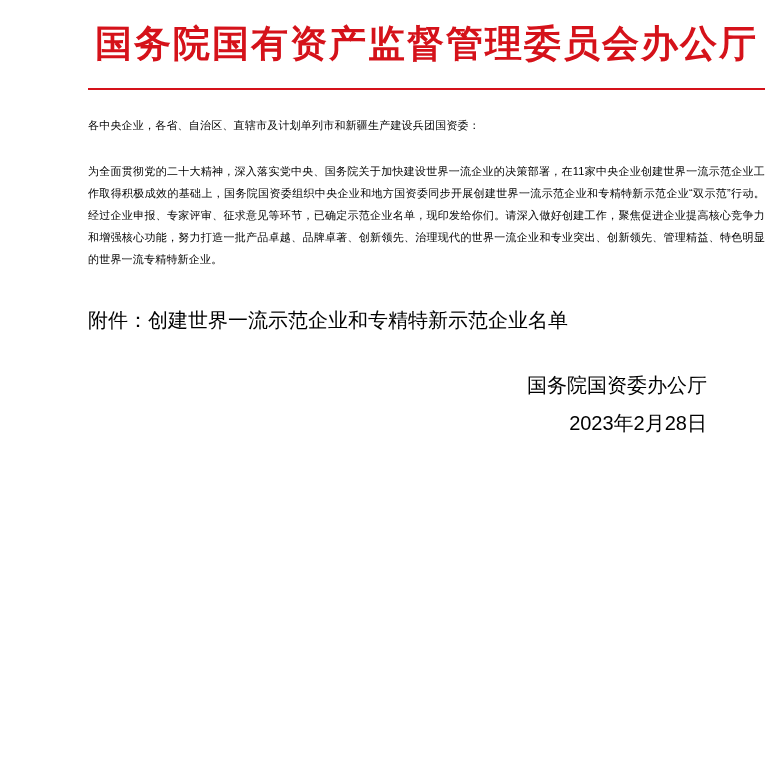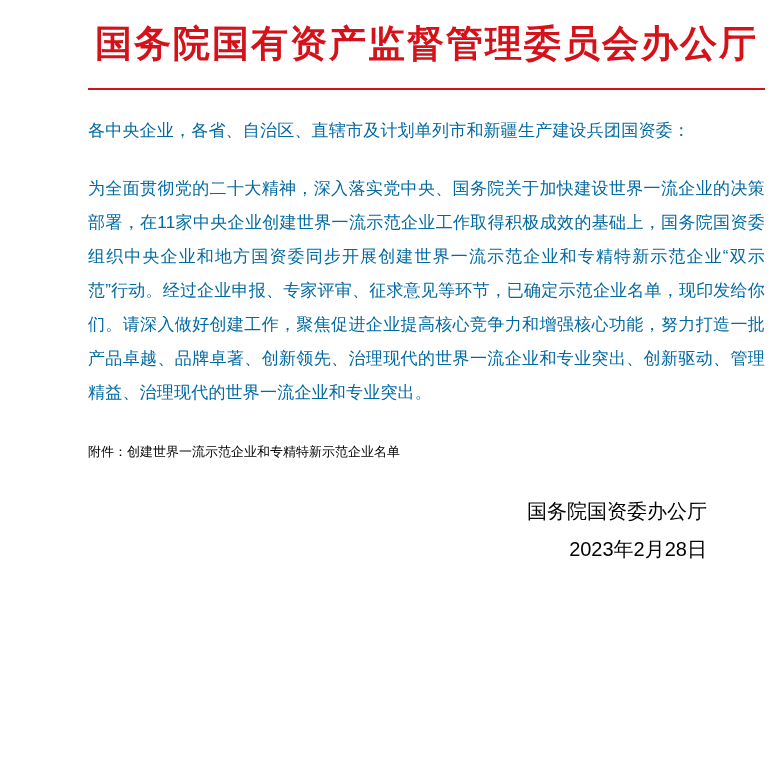--- a/index.html
+++ b/index.html
@@ -48,36 +48,35 @@
   }
   .title {
     text-align: center;
     font-size: 17px;
     font-weight: bold;
     color: #000000;
     margin-top: 32px;
     letter-spacing: 0.5px;
   }
   .body-text {
-    font-size: 17px;
+    font-size: 11px;
     line-height: 2.0;
-    color: #0369a1;
+    color: #000000;
     text-align: justify;
     margin-top: 24px;
     letter-spacing: 0.2px;
   }
   .body-text.indent {
     text-indent: 0;
   }
   .attachment {
-    font-size: 13px;
+    font-size: 20px;
     line-height: 2.0;
     margin-top: 30px;
     color: #000000;
-    font-family: Liberation Mono, monospace;
   }
   .signature {
     margin-top: 26px;
     text-align: right;
     font-size: 20px;
     line-height: 1.9;
     padding-right: 58px;
     color: #000000;
   }
   .sig-line {
@@ -90,21 +89,21 @@
 <div class="page">
 
   <div class="masthead">国务院国有资产监督管理委员会办公厅</div>
 
 
   <div class="red-rule"></div>
 
 
   <div class="body-text">各中央企业，各省、自治区、直辖市及计划单列市和新疆生产建设兵团国资委：</div>
 
-  <div class="body-text indent">为全面贯彻党的二十大精神，深入落实党中央、国务院关于加快建设世界一流企业的决策部署，在11家中央企业创建世界一流示范企业工作取得积极成效的基础上，国务院国资委组织中央企业和地方国资委同步开展创建世界一流示范企业和专精特新示范企业“双示范”行动。经过企业申报、专家评审、征求意见等环节，已确定示范企业名单，现印发给你们。请深入做好创建工作，聚焦促进企业提高核心竞争力和增强核心功能，努力打造一批产品卓越、品牌卓著、创新领先、治理现代的世界一流企业和专业突出、创新驱动、管理精益、治理现代的世界一流企业和专业突出。</div>
+  <div class="body-text indent">为全面贯彻党的二十大精神，深入落实党中央、国务院关于加快建设世界一流企业的决策部署，在11家中央企业创建世界一流示范企业工作取得积极成效的基础上，国务院国资委组织中央企业和地方国资委同步开展创建世界一流示范企业和专精特新示范企业“双示范”行动。经过企业申报、专家评审、征求意见等环节，已确定示范企业名单，现印发给你们。请深入做好创建工作，聚焦促进企业提高核心竞争力和增强核心功能，努力打造一批产品卓越、品牌卓著、创新领先、治理现代的世界一流企业和专业突出、创新领先、管理精益、特色明显的世界一流专精特新企业。</div>
 
 
   <div class="attachment">附件：创建世界一流示范企业和专精特新示范企业名单</div>
 
   <div class="signature">
     <span class="sig-line">国务院国资委办公厅</span>
     <span class="sig-line">2023年2月28日</span>
   </div>
 
 </div>

